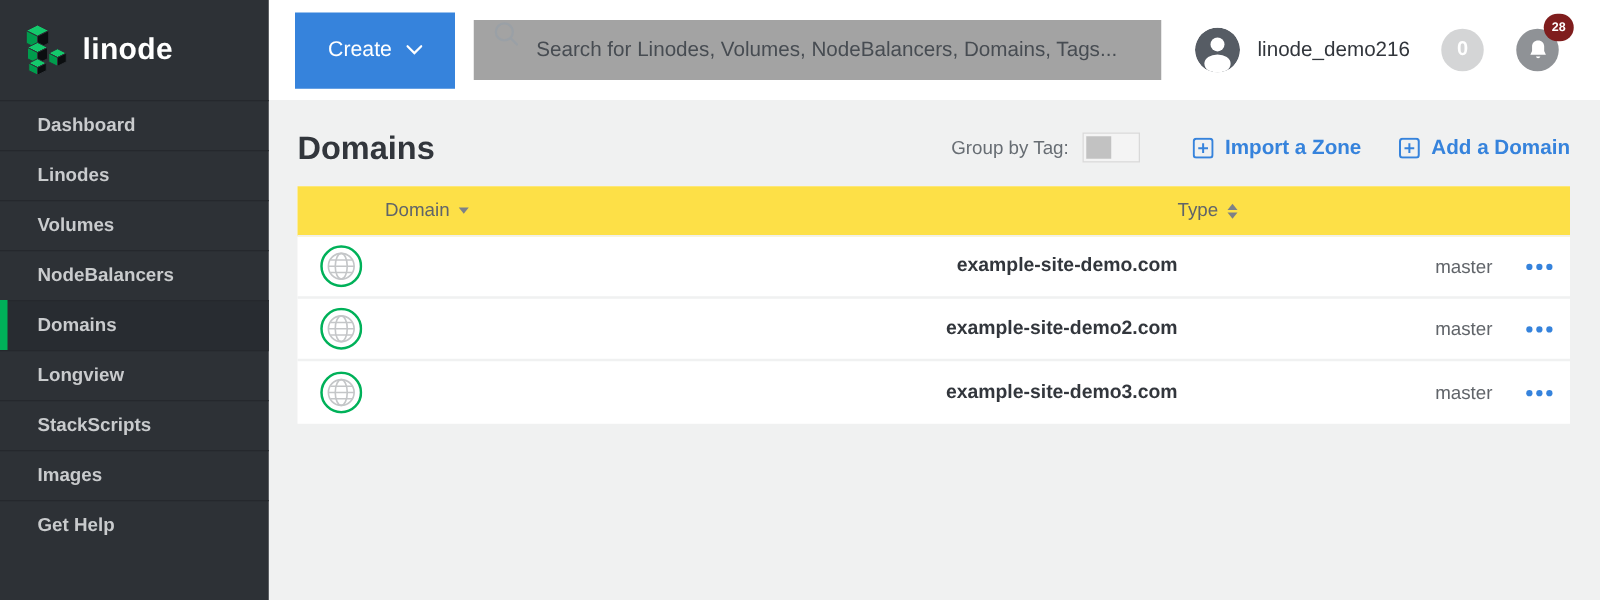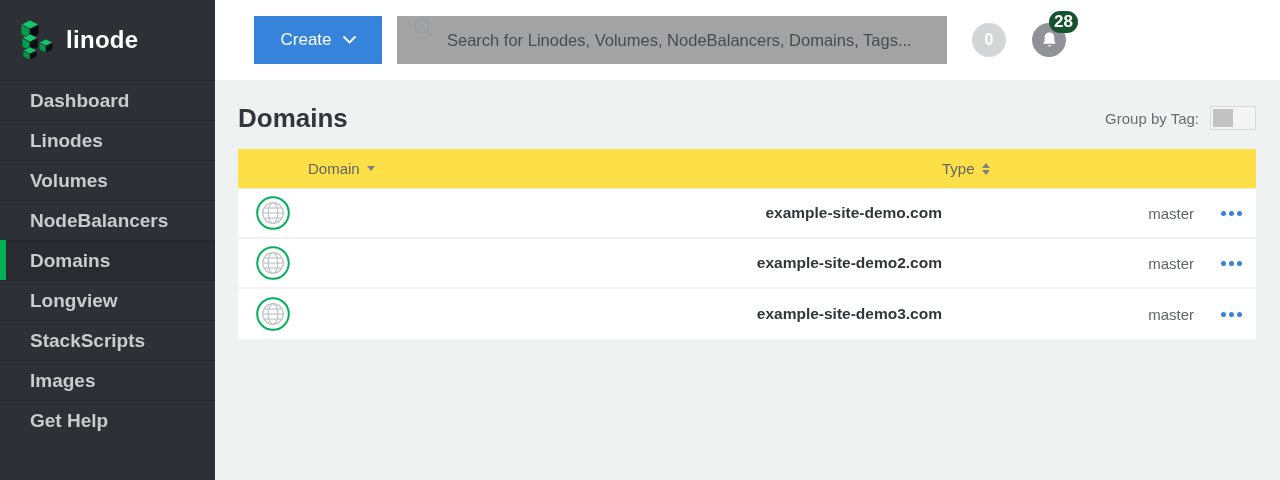--- a/index.html
+++ b/index.html
@@ -22,36 +22,36 @@
   }
   .logo svg { flex:none; }
   .logo-text {
     color:#ffffff; font-size:24px; font-weight:600; margin-left:9px;
     letter-spacing:.3px;
   }
   .nav { list-style:none; }
   .nav-item {
     height:40px; display:flex; align-items:center; padding-left:30px;
     border-top:1px solid #25282d;
-    color:#c9cbcd; font-size:19px; font-weight:600; cursor:pointer;
+    color:#c9cbcd; font-size:15px; font-weight:600; cursor:pointer;
     position:relative;
   }
   .nav-item.active { background:#282c31; }
   .nav-item.active::before {
     content:""; position:absolute; left:0; top:-1px; bottom:0; width:6px;
     background:#00b159;
   }
 
   
   .topbar {
     position:absolute; left:215px; top:0; width:1065px; height:80px;
     background:#ffffff; display:flex; align-items:center;
   }
   .create-btn {
-    margin-left:39px; width:128px; height:48px; background:#3683dc;
+    margin-left:21px; width:128px; height:61px; background:#3683dc;
     border:none; color:#fff; font-family:inherit; font-size:17px;
     display:flex; align-items:center; justify-content:center; gap:11px;
     cursor:pointer; flex:none;
   }
   .searchbar {
     margin-left:15px; width:550px; height:48px; background:#a3a3a3;
     display:flex; align-items:flex-start; padding-left:15px; flex:none;
   }
   .searchbar input {
     flex:1; border:none; background:transparent; outline:none;
@@ -73,21 +73,21 @@
     border:none; font-family:inherit; flex:none;
   }
   .bell-wrap { position:relative; margin-left:26px; flex:none; }
   .bell-btn {
     width:34px; height:34px; border-radius:50%; background:#8f9296;
     border:none; display:flex; align-items:center; justify-content:center;
     cursor:pointer;
   }
   .notif-badge {
     position:absolute; top:-12px; right:-12px; min-width:24px; height:22px;
-    border-radius:12px; background:#14532d; color:#fff; font-size:17px;
+    border-radius:12px; background:#7f1d1d; color:#fff; font-size:10px;
     font-weight:700; display:flex; align-items:center; justify-content:center;
     padding:0 5px;
   }
 
   
   .content {
     position:absolute; left:215px; top:80px; width:1065px; height:400px;
     background:#f0f1f1;
   }
   .page-head {
@@ -229,20 +229,37 @@
   </button>
 
   <div class="searchbar">
     <svg width="22" height="22" viewBox="0 0 22 22">
       <circle cx="9.5" cy="9.5" r="6.8" fill="none" stroke="#9aa0a6" stroke-width="1.8"></circle>
       <line x1="14.5" y1="14.5" x2="19.5" y2="19.5" stroke="#9aa0a6" stroke-width="1.8" stroke-linecap="round"></line>
     </svg>
     <input type="text" value="" placeholder="Search for Linodes, Volumes, NodeBalancers, Domains, Tags..." style="">
   </div>
 
+  <div class="user-menu">
+    <span class="avatar">
+      <svg width="36" height="36" viewBox="0 0 36 36">
+        <defs>
+            <clipPath id="avclip">
+              <circle cx="18" cy="18" r="18"></circle>
+            </clipPath>
+          </defs>
+        <circle cx="18" cy="18" r="18" fill="#565c64"></circle>
+        <g clip-path="url(#avclip)">
+          <circle cx="18" cy="13.5" r="5.6" fill="#ffffff"></circle>
+          <ellipse cx="18" cy="29" rx="10.5" ry="7.5" fill="#ffffff"></ellipse>
+        </g>
+      </svg>
+    </span>
+    <span class="username">linode_demo216</span>
+  </div>
 
   <button class="pending-badge">
     <span>0</span>
   </button>
 
   <div class="bell-wrap">
     <button class="bell-btn">
       <svg width="17" height="18" viewBox="0 0 24 26">
         <path fill="#ffffff" d="M12 2c-4.2 0-7 3-7 7v5.2L3 18.5h18L19 14.2V9c0-4-2.8-7-7-7z"></path>
         <path fill="#ffffff" d="M9.4 20.5a2.7 2.7 0 0 0 5.2 0z"></path>
@@ -256,20 +273,40 @@
 
   <div class="page-head">
     <h1 class="page-title">Domains</h1>
 
     <div class="controls">
       <span class="gbt-label">Group by Tag:</span>
       <span class="toggle">
         <span class="knob"></span>
       </span>
 
+      <span style="display:flex;align-items:center;">
+
+          <a class="action-link">
+            <svg width="17" height="17" viewBox="0 0 17 17">
+              <rect x="1" y="1" width="15" height="15" rx="2" fill="none" stroke="#3683dc" stroke-width="1.6"></rect>
+              <line x1="8.5" y1="4.6" x2="8.5" y2="12.4" stroke="#3683dc" stroke-width="1.6"></line>
+              <line x1="4.6" y1="8.5" x2="12.4" y2="8.5" stroke="#3683dc" stroke-width="1.6"></line>
+            </svg>
+            <span>Import a Zone</span>
+          </a>
+
+          <a class="action-link">
+            <svg width="17" height="17" viewBox="0 0 17 17">
+              <rect x="1" y="1" width="15" height="15" rx="2" fill="none" stroke="#3683dc" stroke-width="1.6"></rect>
+              <line x1="8.5" y1="4.6" x2="8.5" y2="12.4" stroke="#3683dc" stroke-width="1.6"></line>
+              <line x1="4.6" y1="8.5" x2="12.4" y2="8.5" stroke="#3683dc" stroke-width="1.6"></line>
+            </svg>
+            <span>Add a Domain</span>
+          </a>
+        </span>
     </div>
   </div>
 
   <section class="table">
     <div class="tgrid thead">
       <div></div>
       <div class="th">
         <span>Domain</span>
         <span class="tri-down"></span>
       </div>

